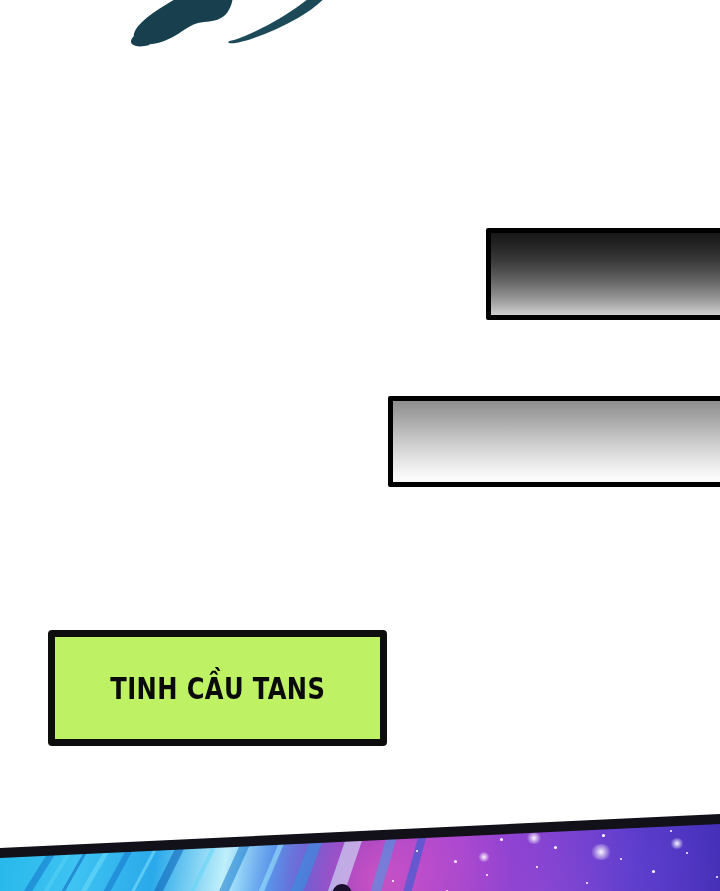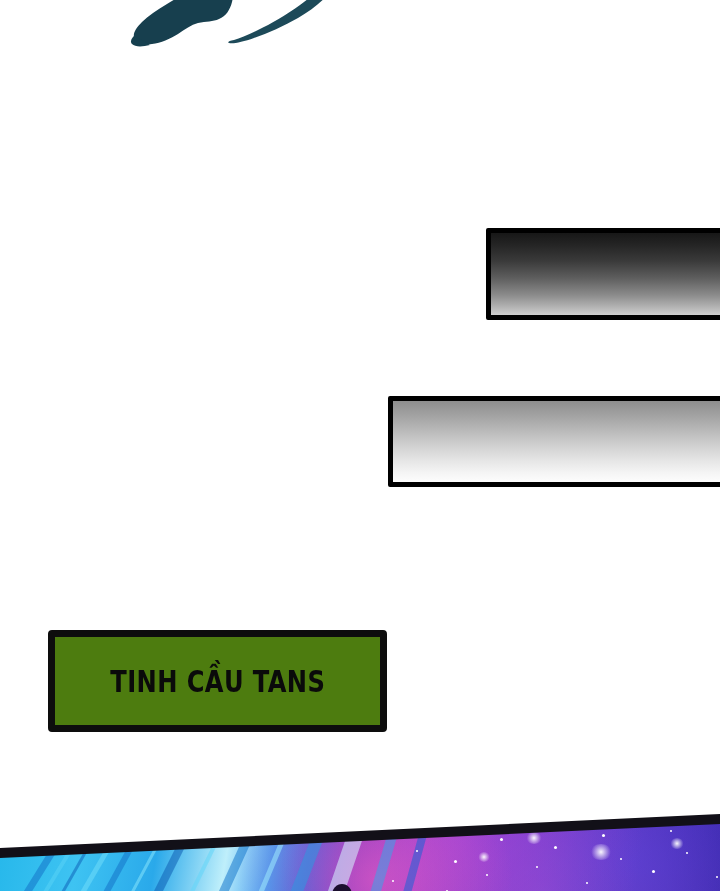--- a/index.html
+++ b/index.html
@@ -64,22 +64,22 @@
        #f4f4f4 88%,
        #fdfdfd 100%);
   }
 
   
   .caption-box {
     position: absolute;
     left: 48px;
     top: 630px;
     width: 339px;
-    height: 102px;
-    background: #4d7c0f;
+    height: 116px;
+    background: #bef264;
     border: 7px solid #0d0d0d;
     border-radius: 4px;
     box-sizing: border-box;
     display: flex;
     align-items: center;
     justify-content: center;
   }
   .caption-text {
     font-family: "DejaVu Sans", sans-serif;
     font-weight: bold;

